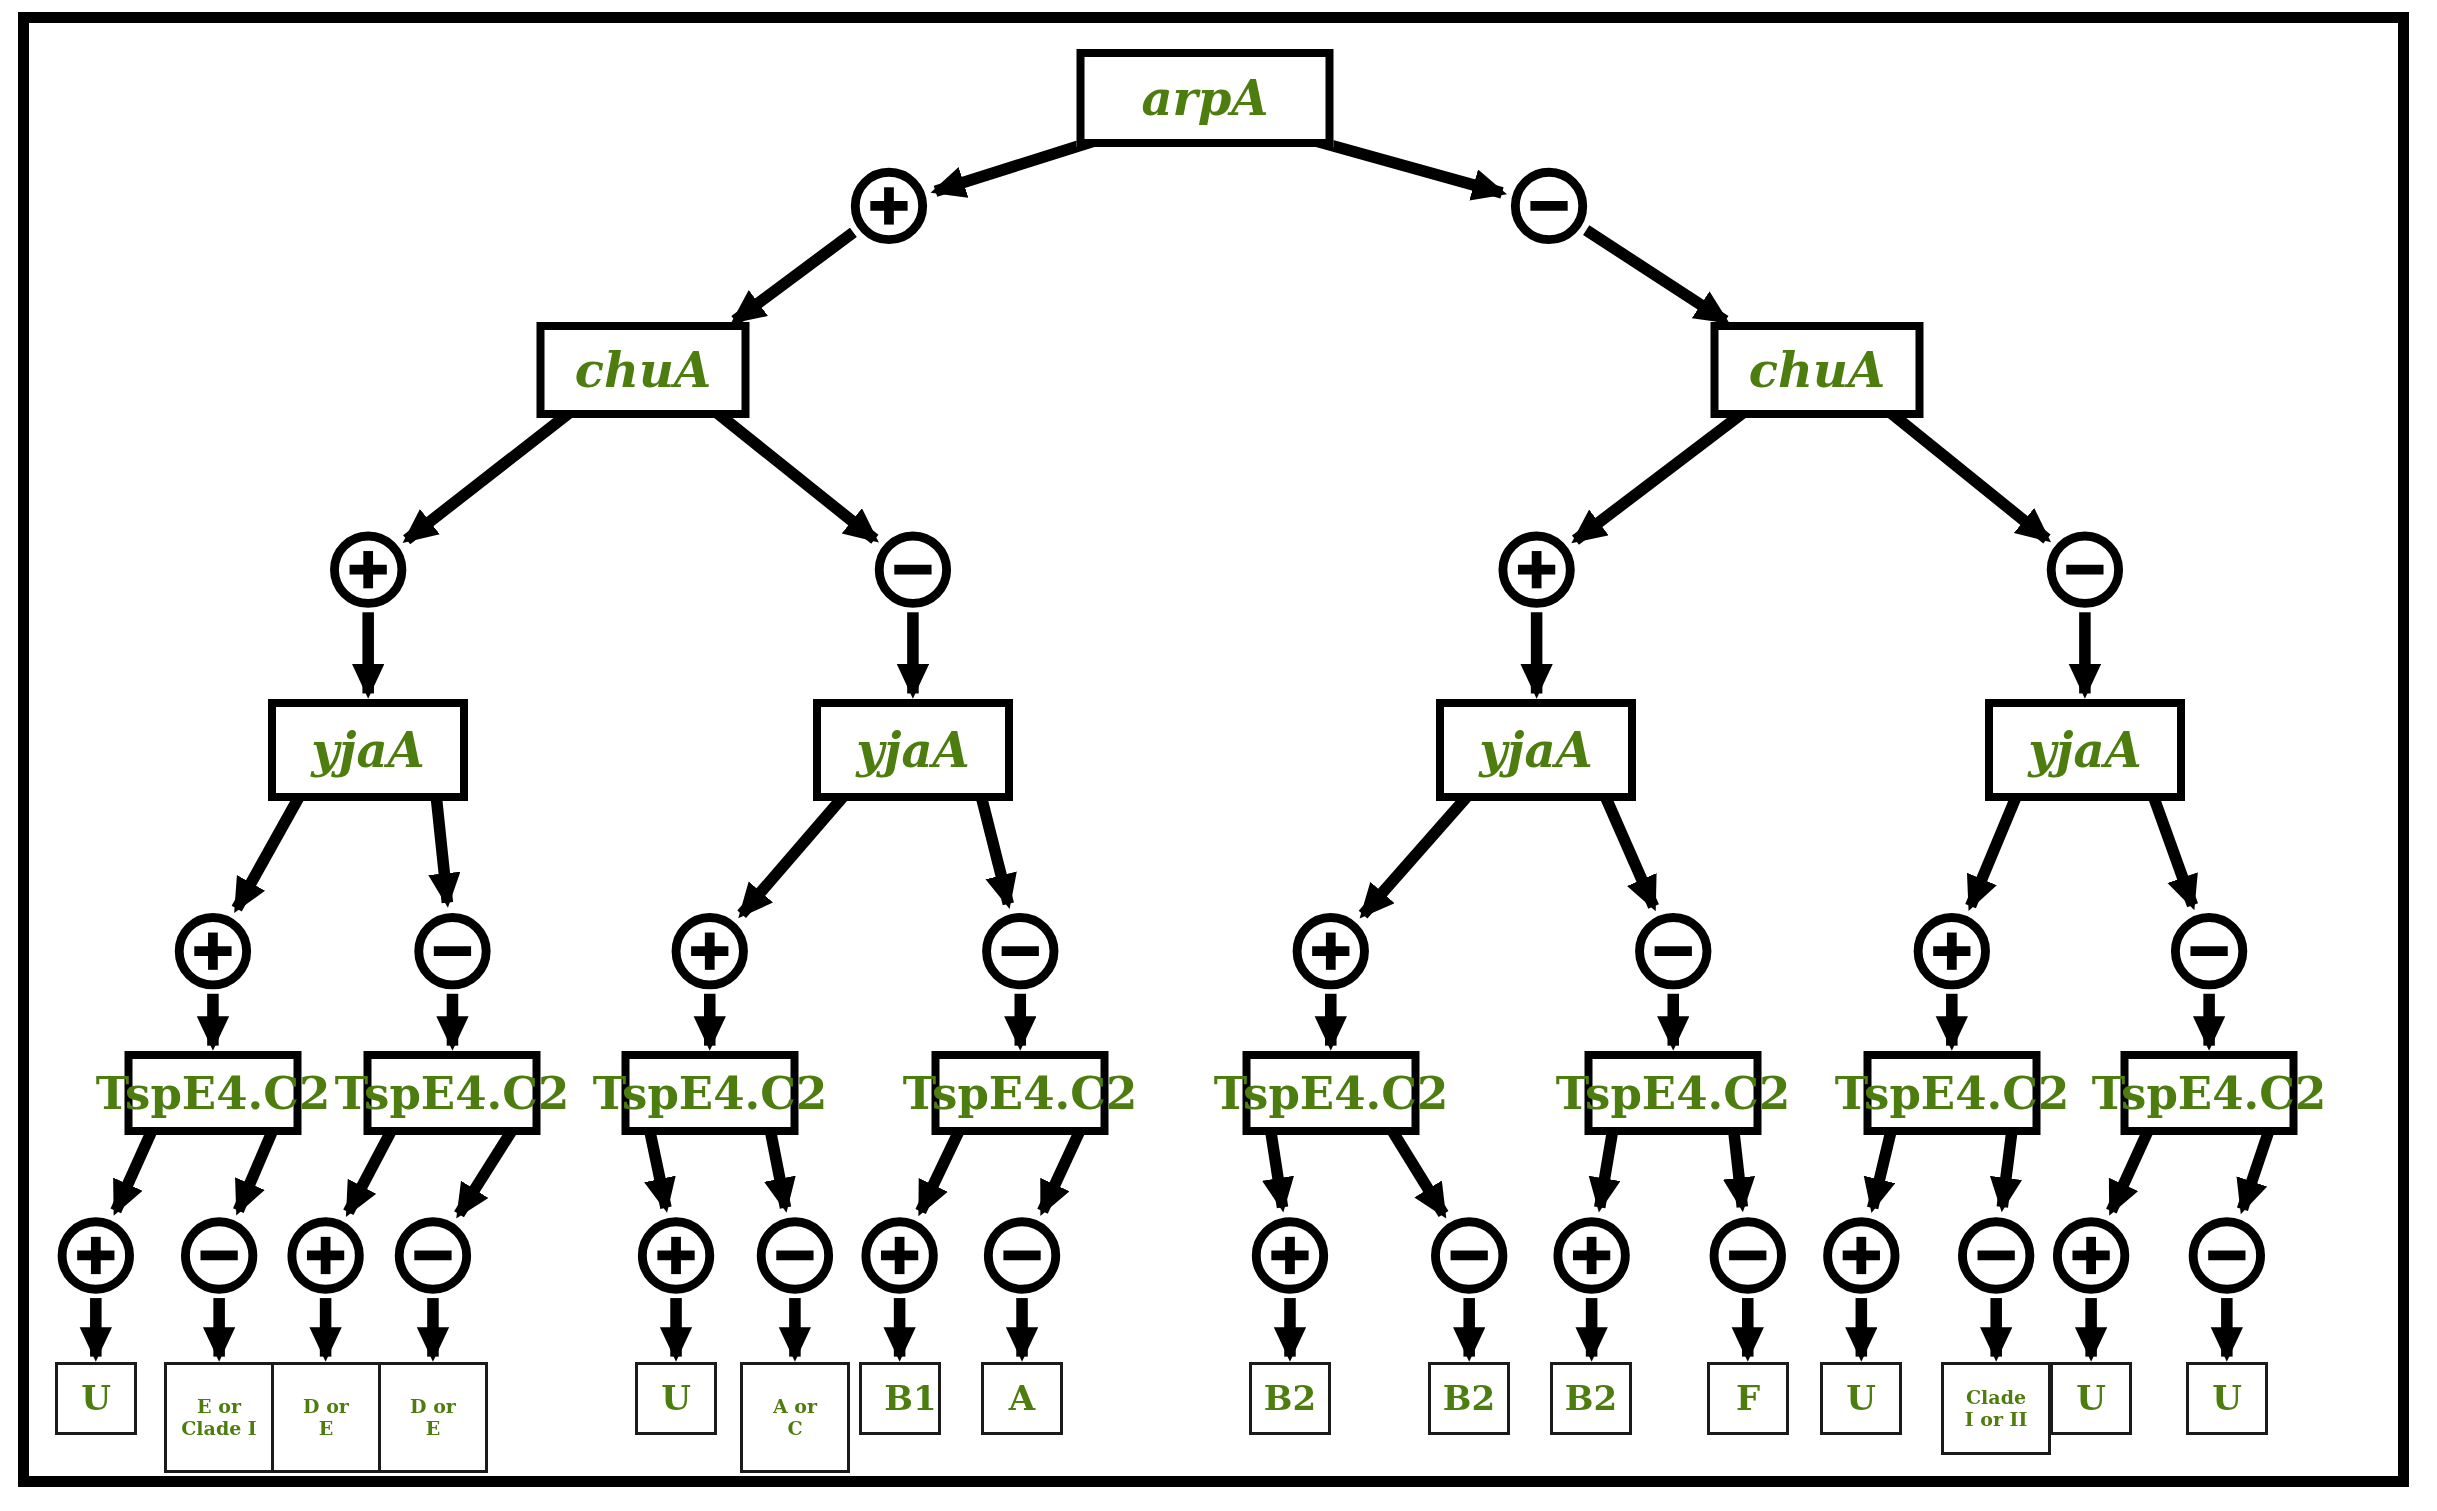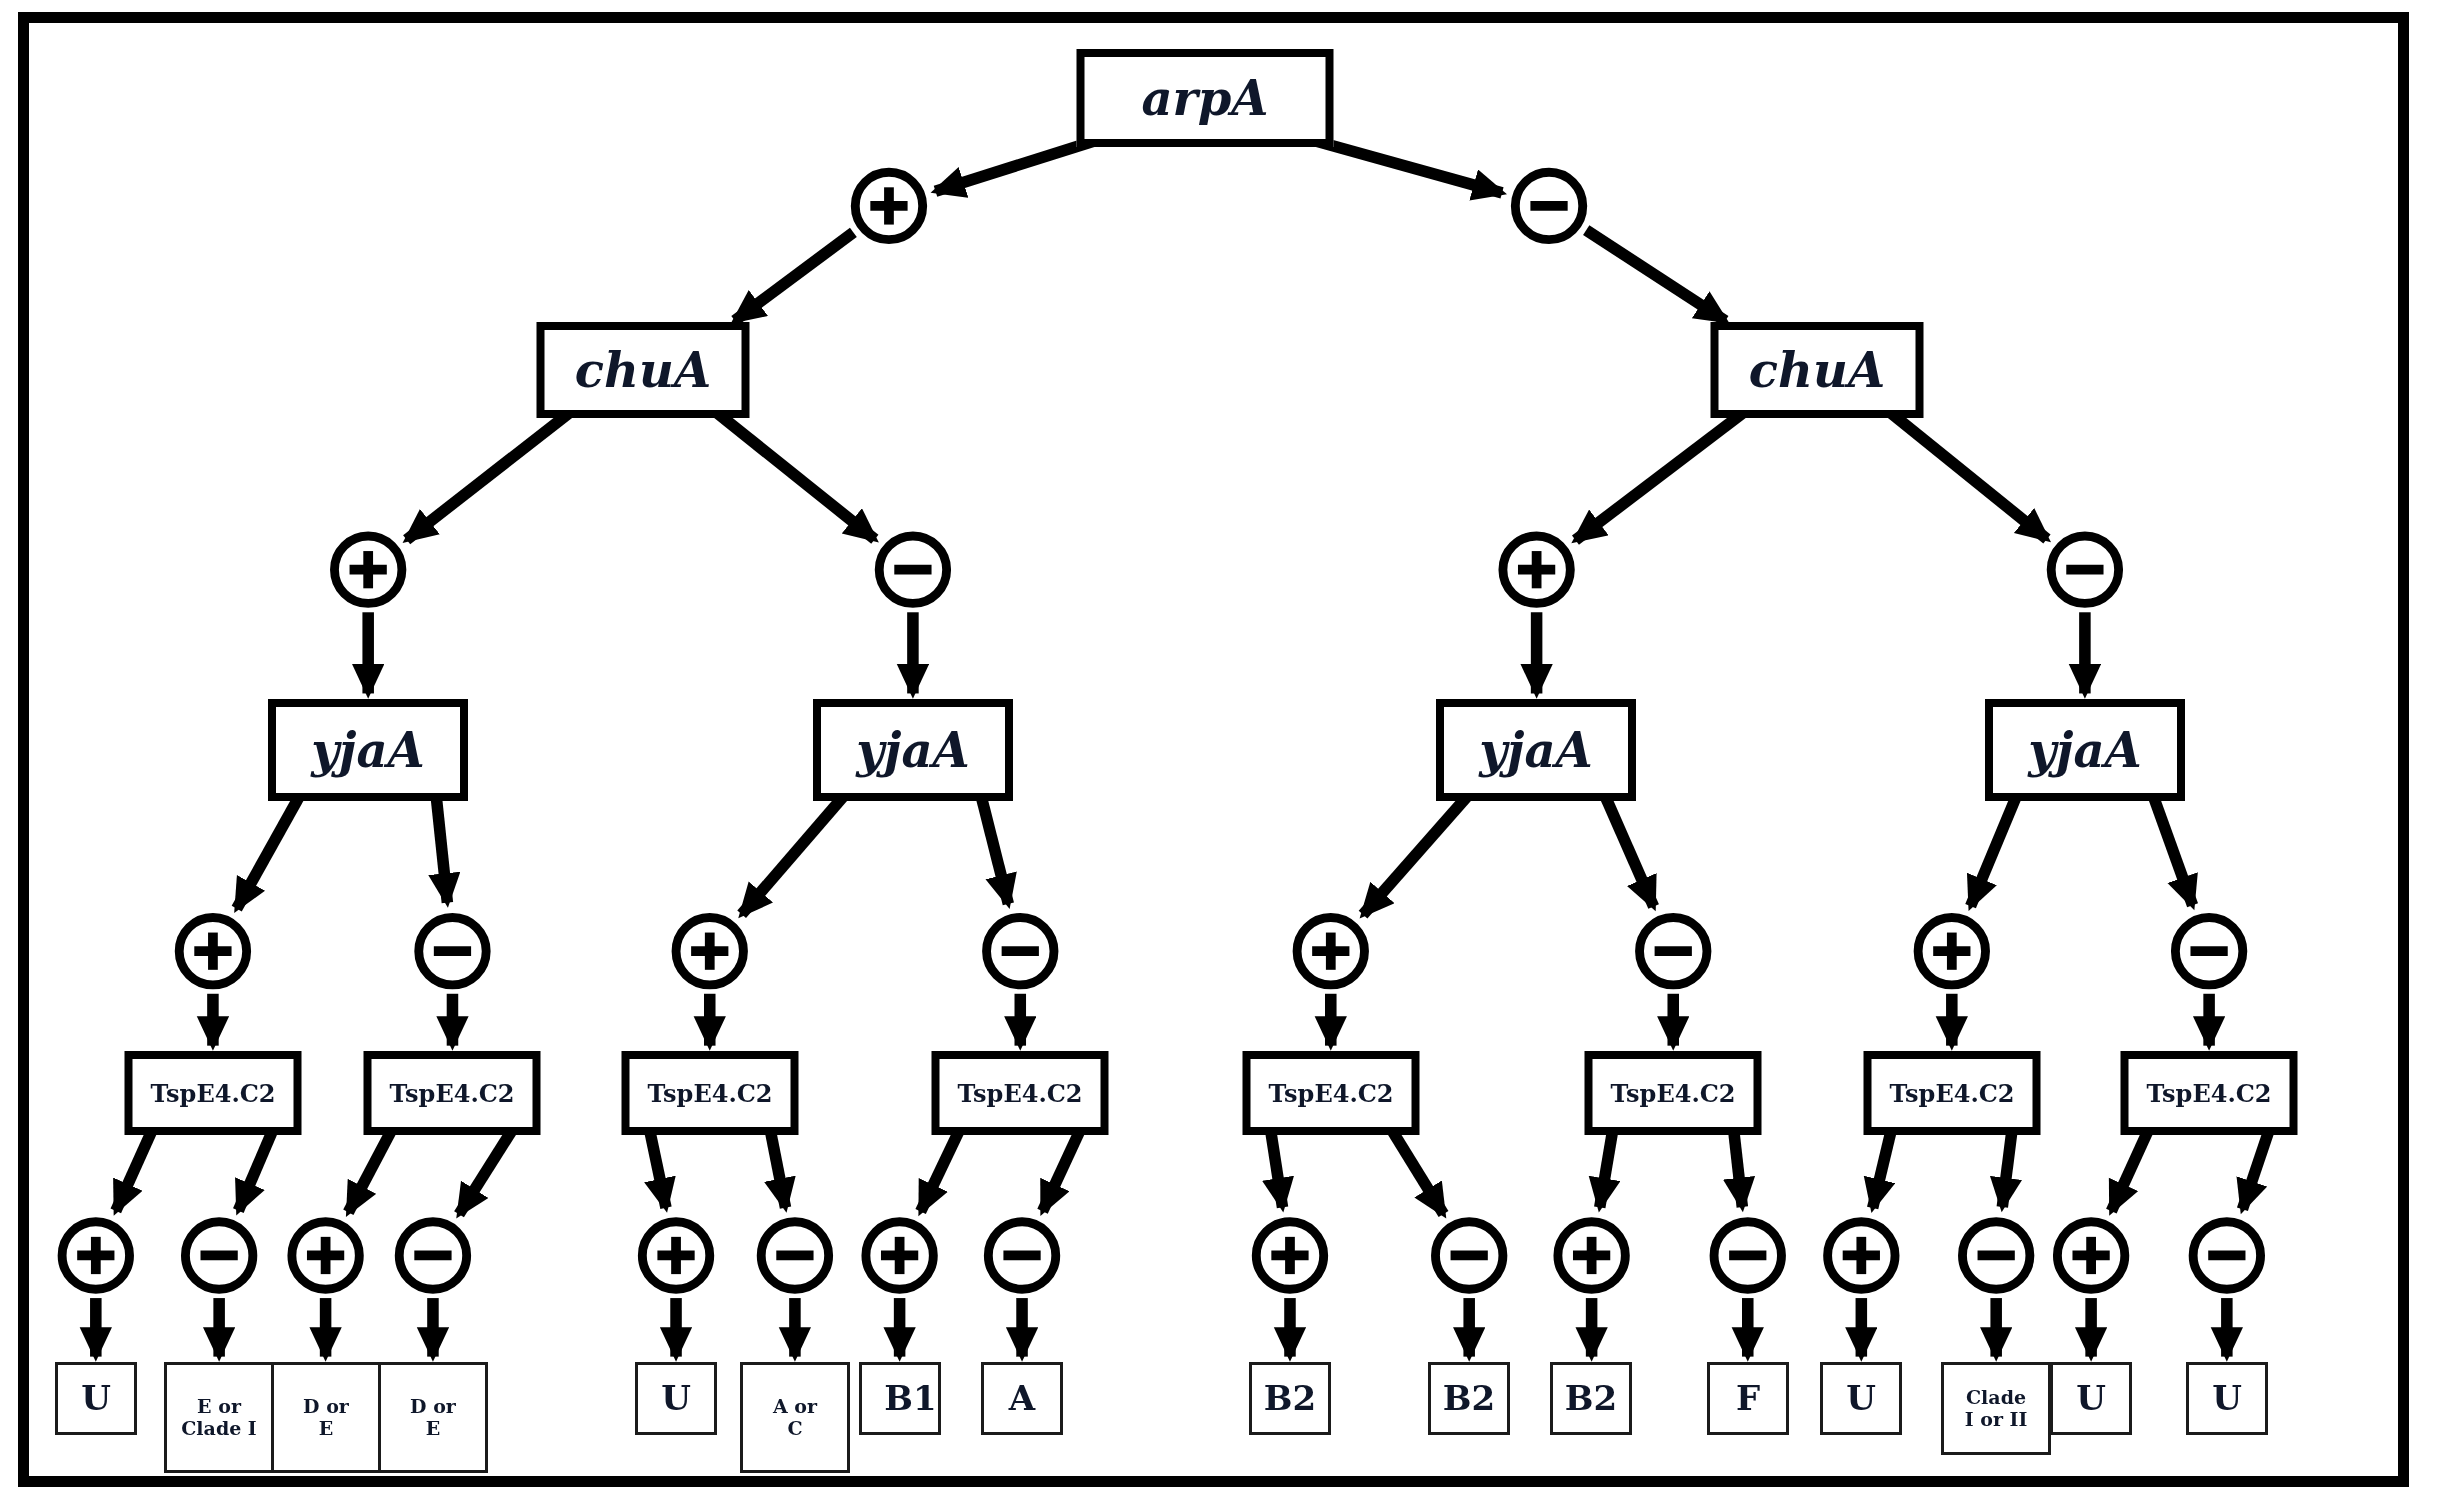--- a/index.html
+++ b/index.html
@@ -1,26 +1,26 @@
 <!DOCTYPE html>
 <html style="font-size:14px"><head>
 <meta charset="utf-8">
 <style>
   html,body{margin:0;padding:0;background:#ffffff;overflow:hidden}
   .stage{position:relative;width:2438px;height:1512px;background:#ffffff;
-         font-family:"DejaVu Serif","Liberation Serif",serif;color:#0f172a}
+         font-family:"DejaVu Serif","Liberation Serif",serif;color:#4d7c0f}
   .frame{position:absolute;left:18px;top:12.4px;width:2391px;height:1475px;
          border:11.5px solid #000;box-sizing:border-box;background:#ffffff}
   #edges{position:absolute;left:0;top:0;width:2438px;height:1512px}
   #nodes{position:absolute;left:0;top:0;width:100%;height:100%}
   .gene{position:absolute;transform:translate(-50%,-50%);background:#fff;
         border:8px solid #000;box-sizing:border-box;display:flex;align-items:center;
         justify-content:center;font-weight:bold;white-space:nowrap}
   .gene.it{font-style:italic;font-size:48px}
-  .gene.rm{font-style:normal;font-size:24px}
+  .gene.rm{font-style:normal;font-size:45px}
   .leaf{position:absolute;transform:translate(-50%,0);background:#fff;
         border:3.5px solid #1b1b1b;box-sizing:border-box;display:flex;flex-direction:column;
         align-items:center;justify-content:center;font-weight:bold;line-height:1.15;
         text-align:center;white-space:nowrap}
   .leaf.one{font-size:34px}
   .leaf.two{font-size:19px}
   .edge{stroke:#000;stroke-width:13}
   .ring{fill:#fff;stroke:#000;stroke-width:10}
   .glyph{stroke:#000;stroke-width:11;stroke-linecap:butt}
 </style>

